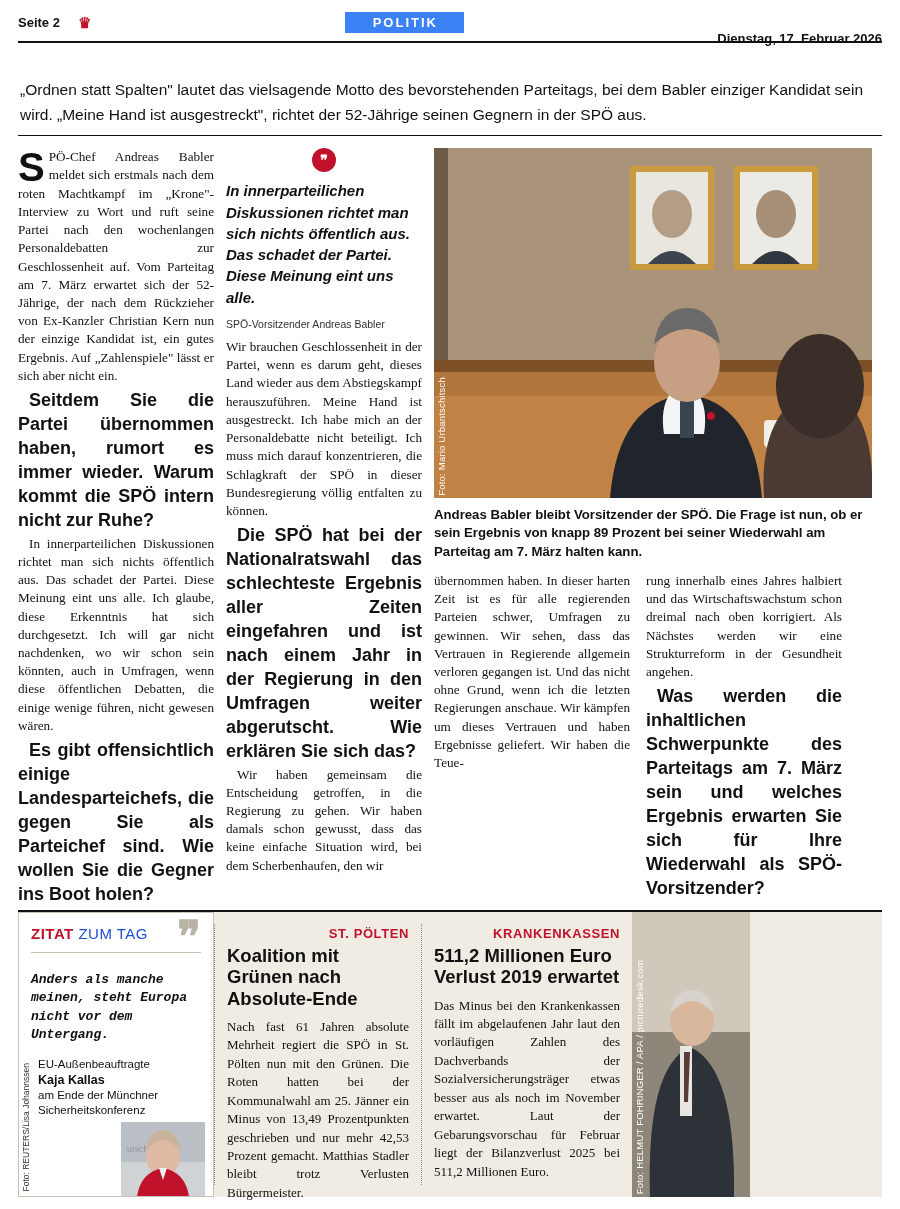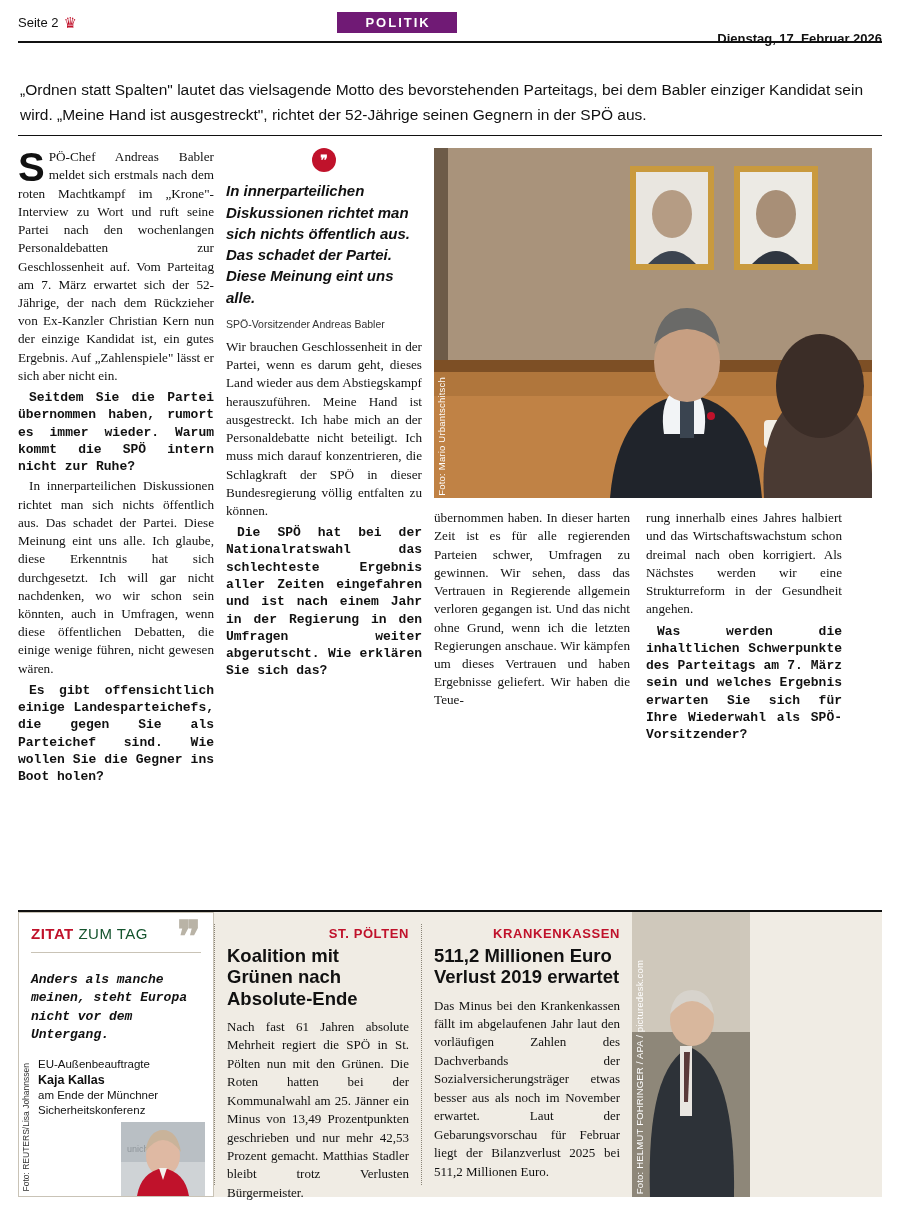--- a/index.html
+++ b/index.html
@@ -12,24 +12,24 @@
     overflow: hidden;
   }
   .page { position: relative; width: 900px; height: 1209px; padding: 0 18px; }
 
   
   .masthead {
     display: flex; align-items: center; justify-content: space-between;
     height: 34px; padding-top: 10px;
     font-family: "Liberation Sans", sans-serif;
   }
-  .mh-left { font-weight: normal; font-size: 13px; display: flex; align-items: center; gap: 5px; }
+  .mh-left { font-weight: bold; font-size: 13px; display: flex; align-items: center; gap: 18px; }
   .crown { color: #c0122b; font-size: 15px; line-height: 1; }
   .mh-center {
-    background: #701a75; color: #fff; font-weight: bold; font-size: 13px;
+    background: #3b82f6; color: #fff; font-weight: bold; font-size: 13px;
     letter-spacing: 2px; padding: 3px 26px 3px 28px;
   }
   .mh-right { font-weight: bold; font-size: 13px; margin-top: 33px; }
   .rule-top { border-top: 2px solid #111; margin-top: 7px; }
 
   
   h1.headline {
     font-family: "Liberation Sans", sans-serif;
     font-weight: bold;
     font-size: 55px;
@@ -56,22 +56,22 @@
   .col-2 { width: 196px; }
   .col-right { width: 438px; }
 
   p.body {
     font-size: 13.2px; line-height: 1.38; text-align: justify;
     margin: 0 0 0 0; text-indent: 11px;
     hyphens: auto;
   }
   p.body.first { text-indent: 0; }
   p.q {
-    font-family: Liberation Mono, monospace;
-    font-weight: bold; font-size: 13px; line-height: 1.33;
+    font-family: Liberation Sans, sans-serif;
+    font-weight: bold; font-size: 18px; line-height: 1.33;
     text-align: justify; margin: 4px 0 2px 0; text-indent: 11px;
   }
   .dropcap::first-letter {
     float: left; font-family: "Liberation Sans", sans-serif;
     font-weight: bold; font-size: 40px; line-height: 0.82;
     padding: 3px 4px 0 0;
   }
 
   
   .pull {
@@ -124,21 +124,21 @@
   }
   .band-col { padding: 14px 12px 10px 12px; }
   .band-sep { width: 0; border-left: 1px dotted #8a8579; margin: 12px 0; }
 
   .zitat-box {
     width: 196px; padding: 0;
   }
   .zitat-inner { border: 1px solid #c9c3b6; background: #fff; padding: 12px 12px 0 12px; position: relative; height: 100%; }
   .zitat-title { font-family: "Liberation Sans", sans-serif; font-size: 15px; letter-spacing: .5px; }
   .zitat-title b { color: #c0122b; }
-  .zitat-title span { color: #14532d; }
+  .zitat-title span { color: #1d4ed8; }
   .big-quote {
     position: absolute; right: 12px; top: 2px; color: #b9b3a6;
     font-family: "Liberation Sans", sans-serif; font-size: 44px; font-weight: bold; line-height: 1;
   }
   .zitat-hr { border-top: 1px solid #c9c3b6; margin: 10px 0 9px 0; }
   .zitat-text {
     font-family: Liberation Mono, monospace; font-style: italic; font-weight: bold;
     font-size: 13px; line-height: 1.42; margin-top: 18px;
   }
   .zitat-role { font-family: "Liberation Sans", sans-serif; font-size: 11.5px; line-height: 1.3; margin-top: 12px; margin-left: 7px; }
@@ -193,20 +193,21 @@
     </div>
 
     <div class="col-2">
       <div class="pull">
         <div class="pull-mark">❞</div>
         <p class="pull-text">In innerparteilichen Diskussionen richtet man sich nichts öffentlich aus. Das schadet der Partei. Diese Meinung eint uns alle.</p>
         <div class="pull-attr">SPÖ-Vorsitzender Andreas Babler</div>
       </div>
       <p class="body first">Wir brauchen Geschlossenheit in der Partei, wenn es darum geht, dieses Land wieder aus dem Abstiegskampf herauszuführen. Meine Hand ist ausgestreckt. Ich habe mich an der Personaldebatte nicht beteiligt. Ich muss mich darauf konzentrieren, die Schlagkraft der SPÖ in dieser Bundesregierung völlig entfalten zu können.</p>
       <p class="q">Die SPÖ hat bei der Nationalratswahl das schlechteste Ergebnis aller Zeiten eingefahren und ist nach einem Jahr in der Regierung in den Umfragen weiter abgerutscht. Wie erklären Sie sich das?</p>
+      <p class="body">Wir haben gemeinsam die Entscheidung getroffen, in die Regierung zu gehen. Wir haben damals schon gewusst, dass das keine einfache Situation wird, bei dem Scherbenhaufen, den wir</p>
     </div>
 
     <div class="col-right">
       <div class="photo-main">
         <svg width="438" height="350" viewBox="0 0 438 350" preserveAspectRatio="none">
           <rect x="0" y="0" width="438" height="350" fill="#8d7a66"></rect>
 
           <rect x="0" y="0" width="438" height="212" fill="#a9937b"></rect>
           <rect x="0" y="0" width="14" height="212" fill="#6d5b48"></rect>
 
@@ -233,20 +234,21 @@
           </g>
 
           <ellipse cx="352" cy="296" rx="22" ry="8" fill="#e8e3d8"></ellipse>
           <rect x="330" y="272" width="44" height="26" rx="4" fill="#f3efe6"></rect>
 
           <path d="M330 350 q-6 -92 56 -112 q56 16 52 112 z" fill="#4a3a33"></path>
           <ellipse cx="386" cy="238" rx="44" ry="52" fill="#3b2d27"></ellipse>
         </svg>
         <div class="photo-credit">Foto: Mario Urbantschitsch</div>
       </div>
+      <div class="caption">Andreas Babler bleibt Vorsitzender der SPÖ. Die Frage ist nun, ob er sein Ergebnis von knapp 89 Prozent bei seiner Wiederwahl am Parteitag am 7. März halten kann.</div>
 
       <div class="lower-cols">
         <div>
           <p class="body first">übernommen haben. In dieser harten Zeit ist es für alle regierenden Parteien schwer, Umfragen zu gewinnen. Wir sehen, dass das Vertrauen in Regierende allgemein verloren gegangen ist. Und das nicht ohne Grund, wenn ich die letzten Regierungen anschaue. Wir kämpfen um dieses Vertrauen und haben Ergebnisse geliefert. Wir haben die Teue-</p>
         </div>
         <div>
           <p class="body first">rung innerhalb eines Jahres halbiert und das Wirtschaftswachstum schon dreimal nach oben korrigiert. Als Nächstes werden wir eine Strukturreform in der Gesundheit angehen.</p>
           <p class="q">Was werden die inhaltlichen Schwerpunkte des Parteitags am 7. März sein und welches Ergebnis erwarten Sie sich für Ihre Wiederwahl als SPÖ-Vorsitzender?</p>
         </div>
       </div>

